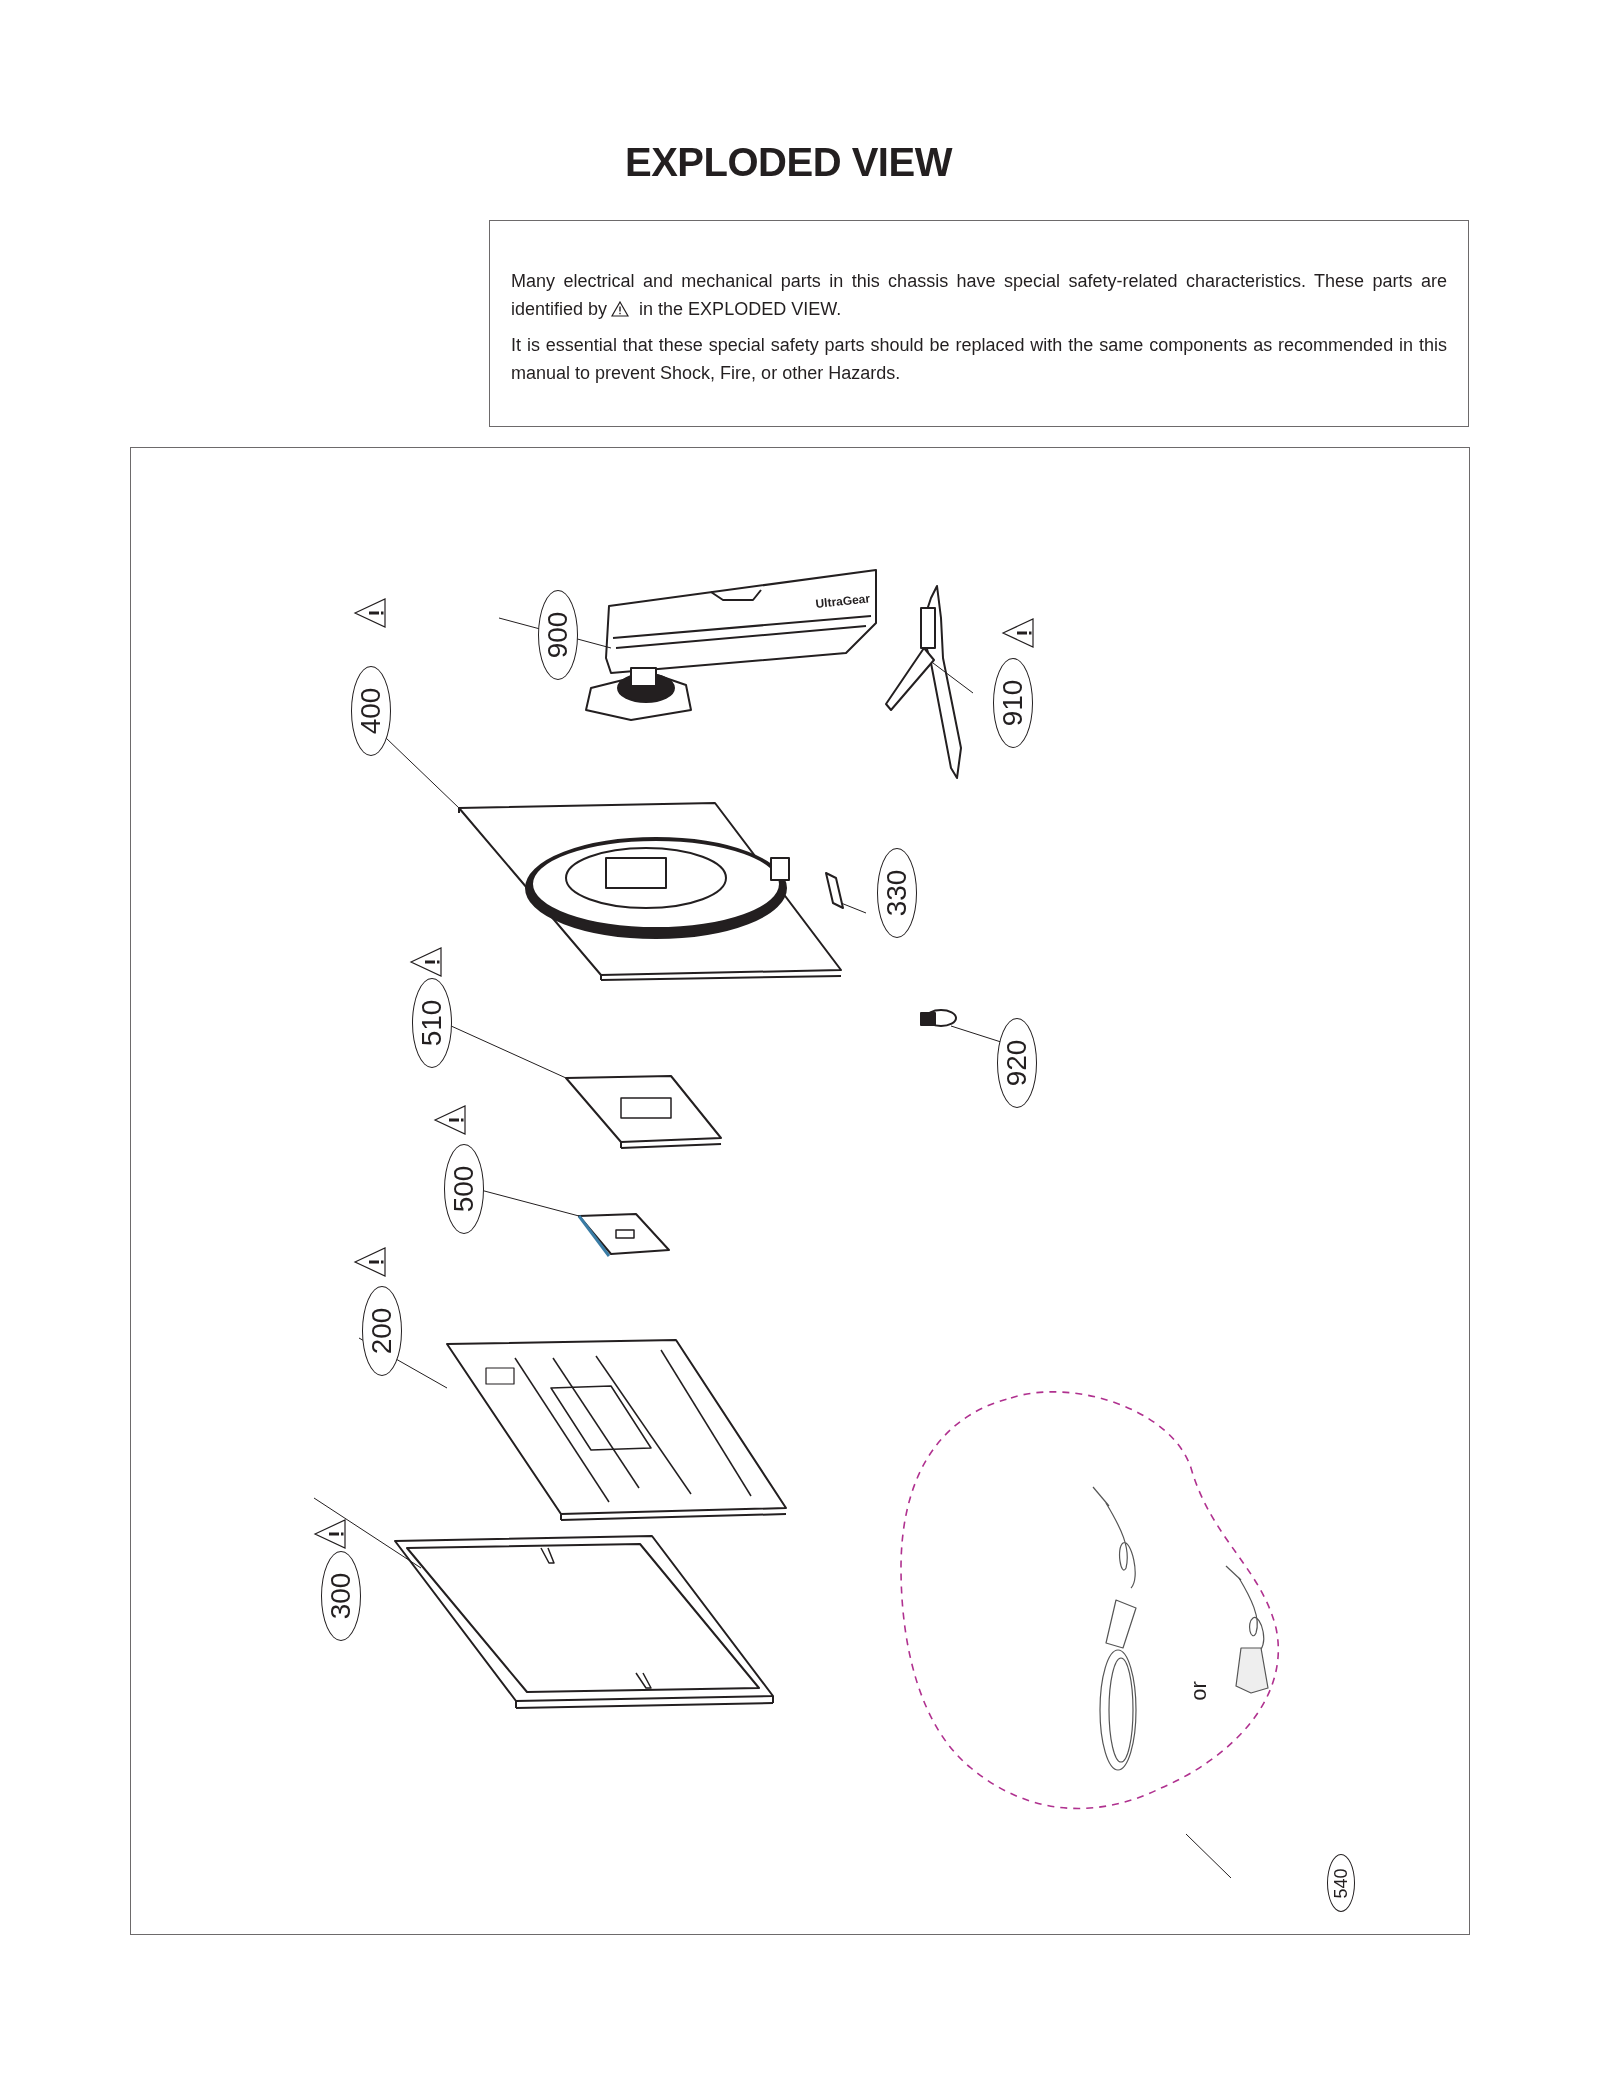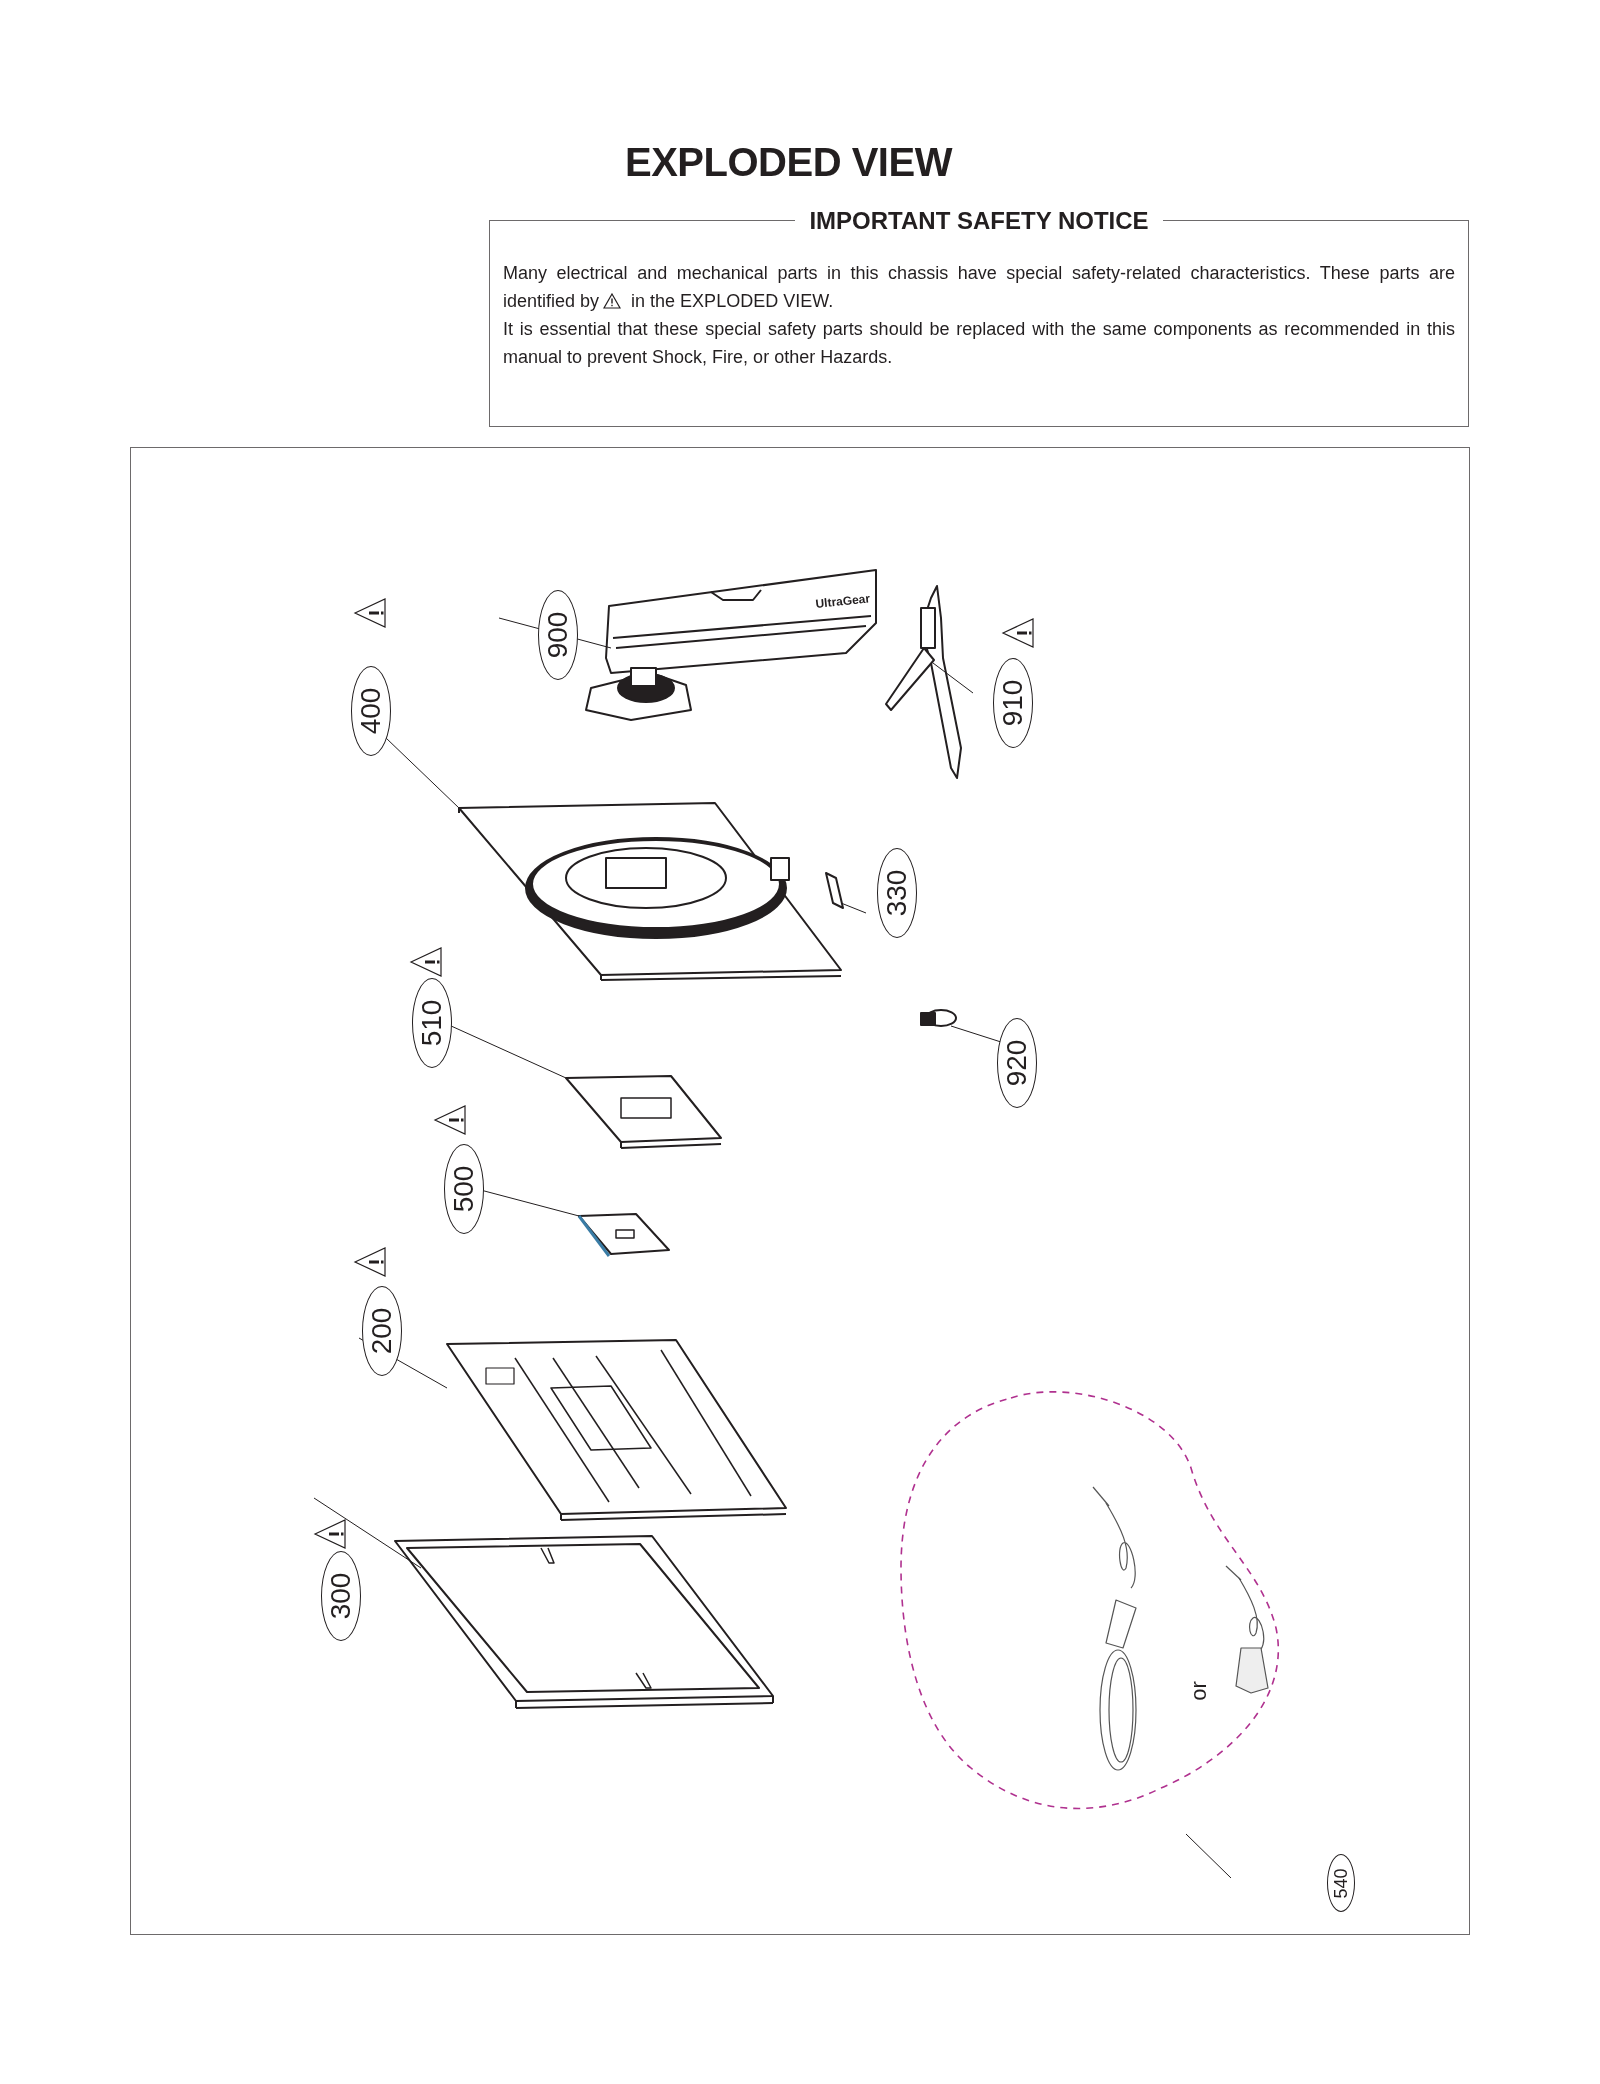--- a/index.html
+++ b/index.html
@@ -2,40 +2,37 @@
 <html><head>
 <meta charset="utf-8">
 <style>
   html, body { margin:0; padding:0; background:#ffffff; }
   body { width:1600px; height:2084px; position:relative; overflow:hidden; font-family:"Liberation Sans", sans-serif; color:#231f20; }
   .title { position:absolute; left:625px; top:140px; font-size:40px; font-weight:bold; letter-spacing:-0.5px; color:#231f20; }
   .notice { position:absolute; left:489px; top:220px; width:980px; height:207px; border:1.5px solid #6d6a6b; box-sizing:border-box; }
   .notice-head { position:absolute; left:0; right:0; top:-14px; text-align:center; }
   .notice-head span { background:#fff; padding:0 14px; font-size:24px; font-weight:bold; color:#231f20; }
   .notice-body { position:absolute; left:13px; right:13px; top:38px; font-size:18px; line-height:28px; color:#231f20; text-align:justify; }
-  .notice-body p { margin:0; }
+  .notice-body p { margin:8px; }
   .tri-inline { display:inline-block; width:18px; height:16px; vertical-align:-2px; margin:0 10px 0 4px; }
   .diagram { position:absolute; left:130px; top:447px; width:1340px; height:1488px; border:1.5px solid #6d6a6b; box-sizing:border-box; }
   .diagram svg.parts { position:absolute; left:0; top:0; }
   .callout { position:absolute; width:40px; height:90px; border:1.5px solid #231f20; border-radius:50%; box-sizing:border-box; display:flex; align-items:center; justify-content:center; background:#fff; }
   .callout span { transform:rotate(-90deg); font-size:28px; white-space:nowrap; color:#231f20; }
   .callout.small { width:28px; height:58px; }
   .callout.small span { font-size:18px; }
   .warn { position:absolute; width:34px; height:34px; }
   .or-label { position:absolute; font-size:22px; transform:rotate(-90deg); color:#231f20; }
 </style>
 </head>
 <body>
 
 <div class="title">EXPLODED VIEW</div>
 
 <div class="notice">
-  <div class="notice-head">
-    <span>IMPORTANT SAFETY NOTICE</span>
-  </div>
   <div class="notice-body">
     <p><span>Many electrical and mechanical parts in this chassis have special safety-related characteristics. These parts are identified by</span><svg class="tri-inline" viewBox="0 0 18 16">
           <polygon points="9,1 17,15 1,15" fill="none" stroke="#231f20" stroke-width="1.2"></polygon>
           <rect x="8.3" y="5.5" width="1.4" height="5" fill="#231f20"></rect>
           <rect x="8.3" y="11.8" width="1.4" height="1.4" fill="#231f20"></rect>
         </svg><span>in the  EXPLODED VIEW.</span></p>
     <p>It is essential that these special safety parts should be replaced with the same components as recommended in this manual to prevent Shock, Fire, or other Hazards.</p>
   </div>
 </div>
 

